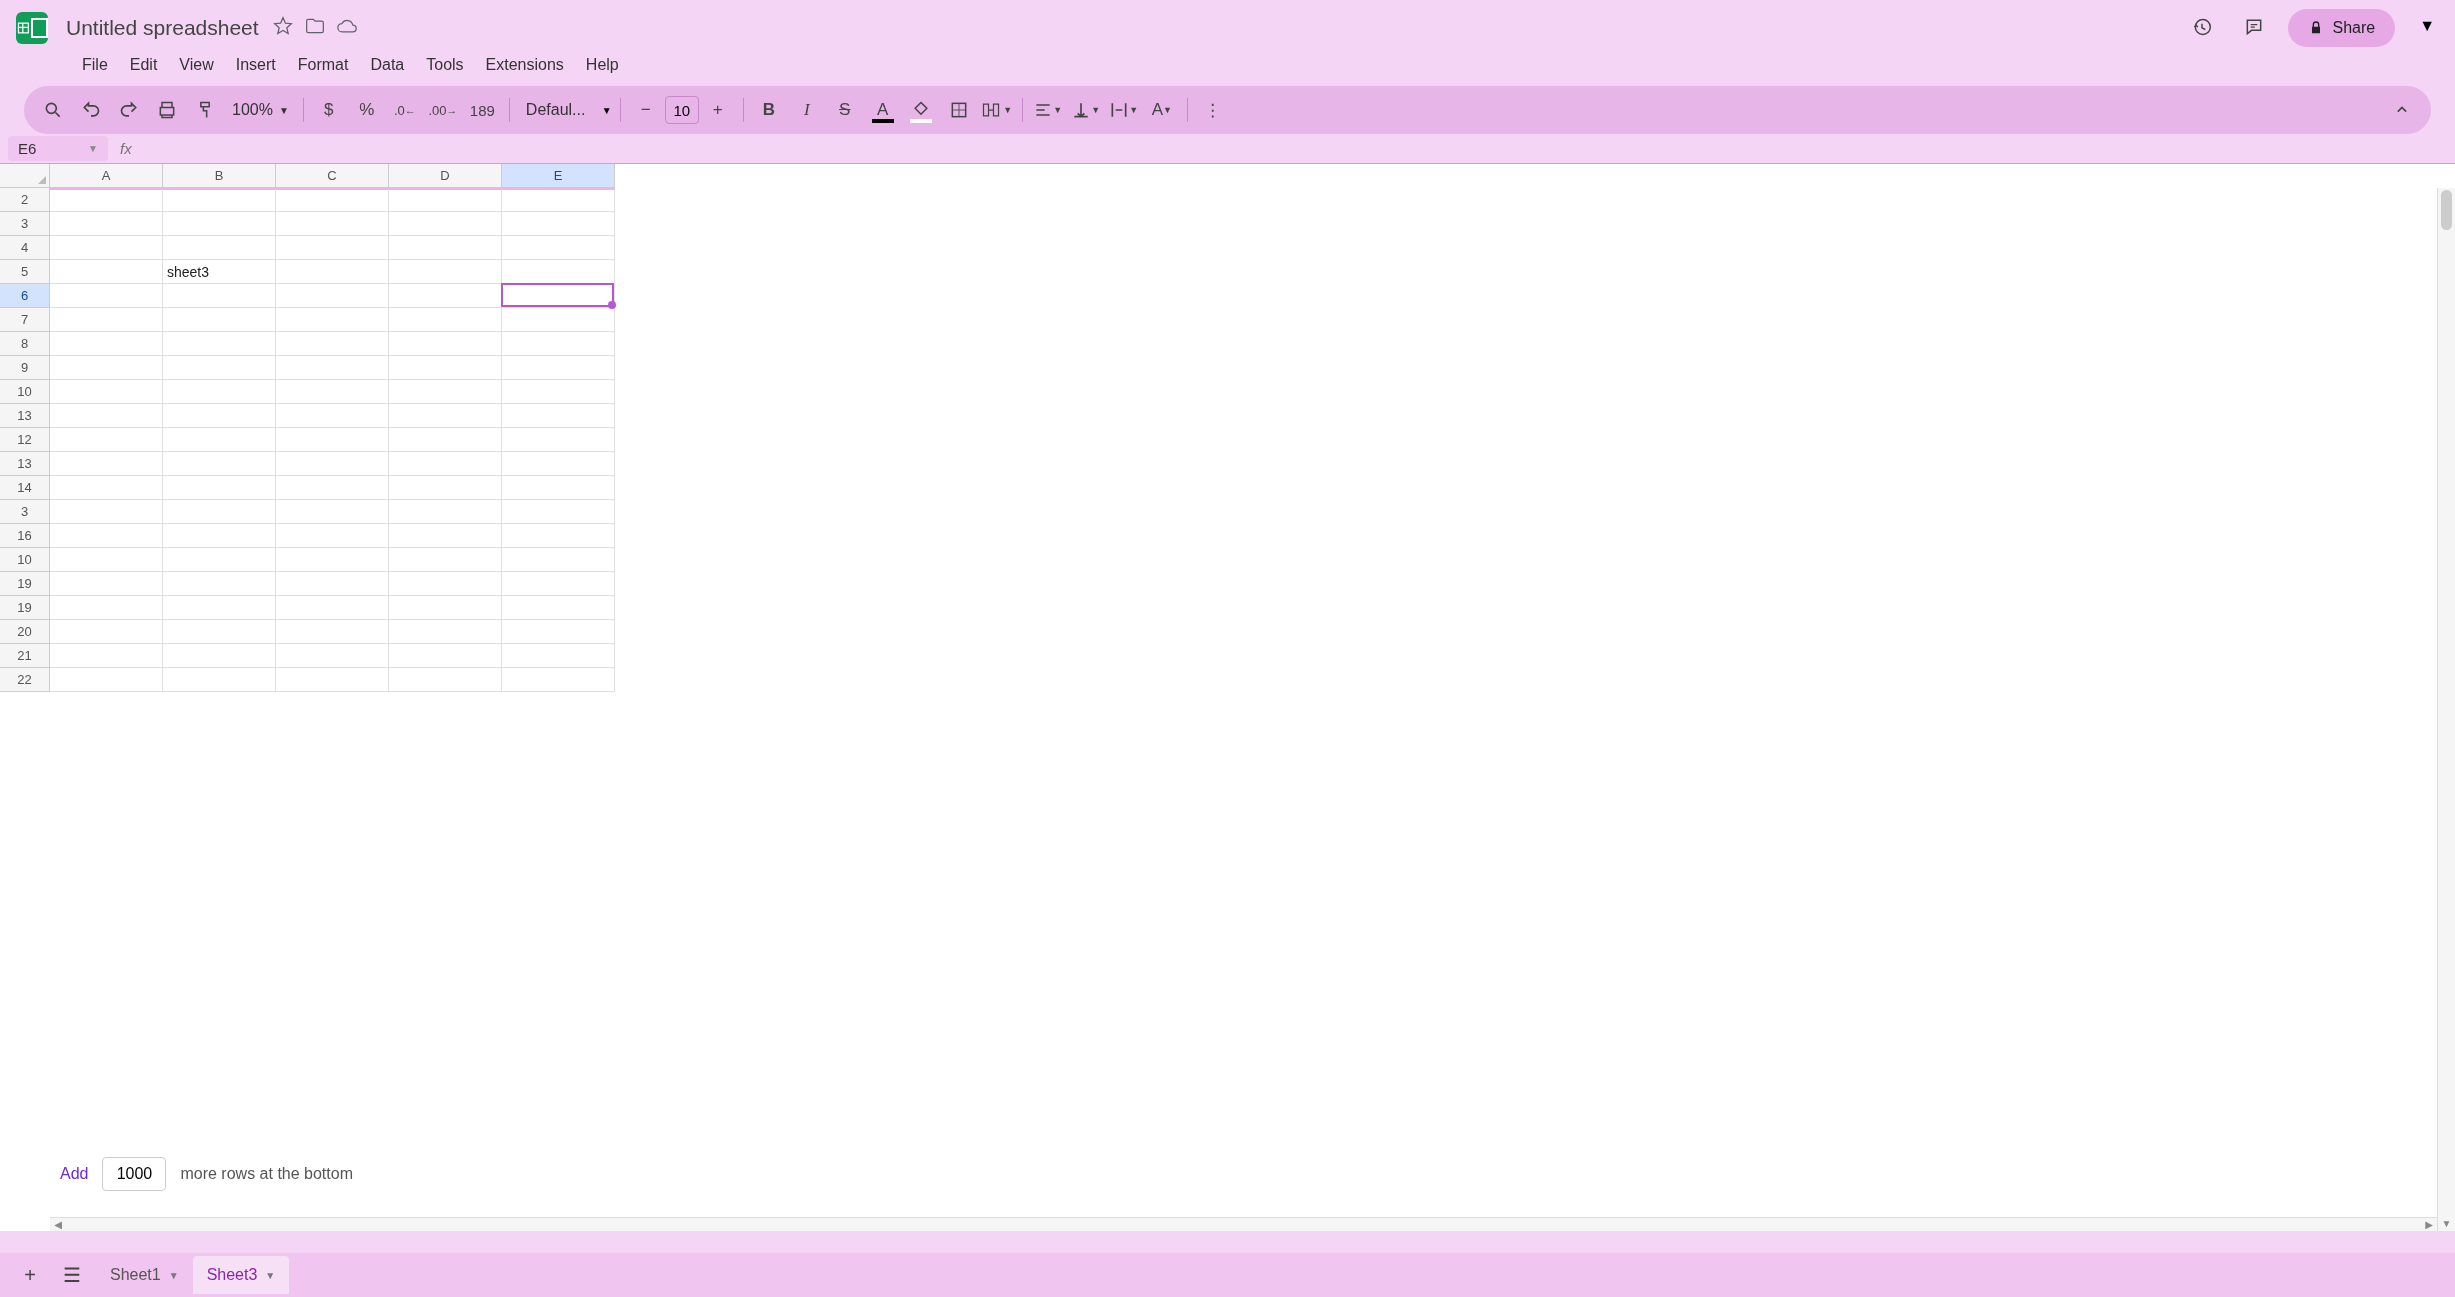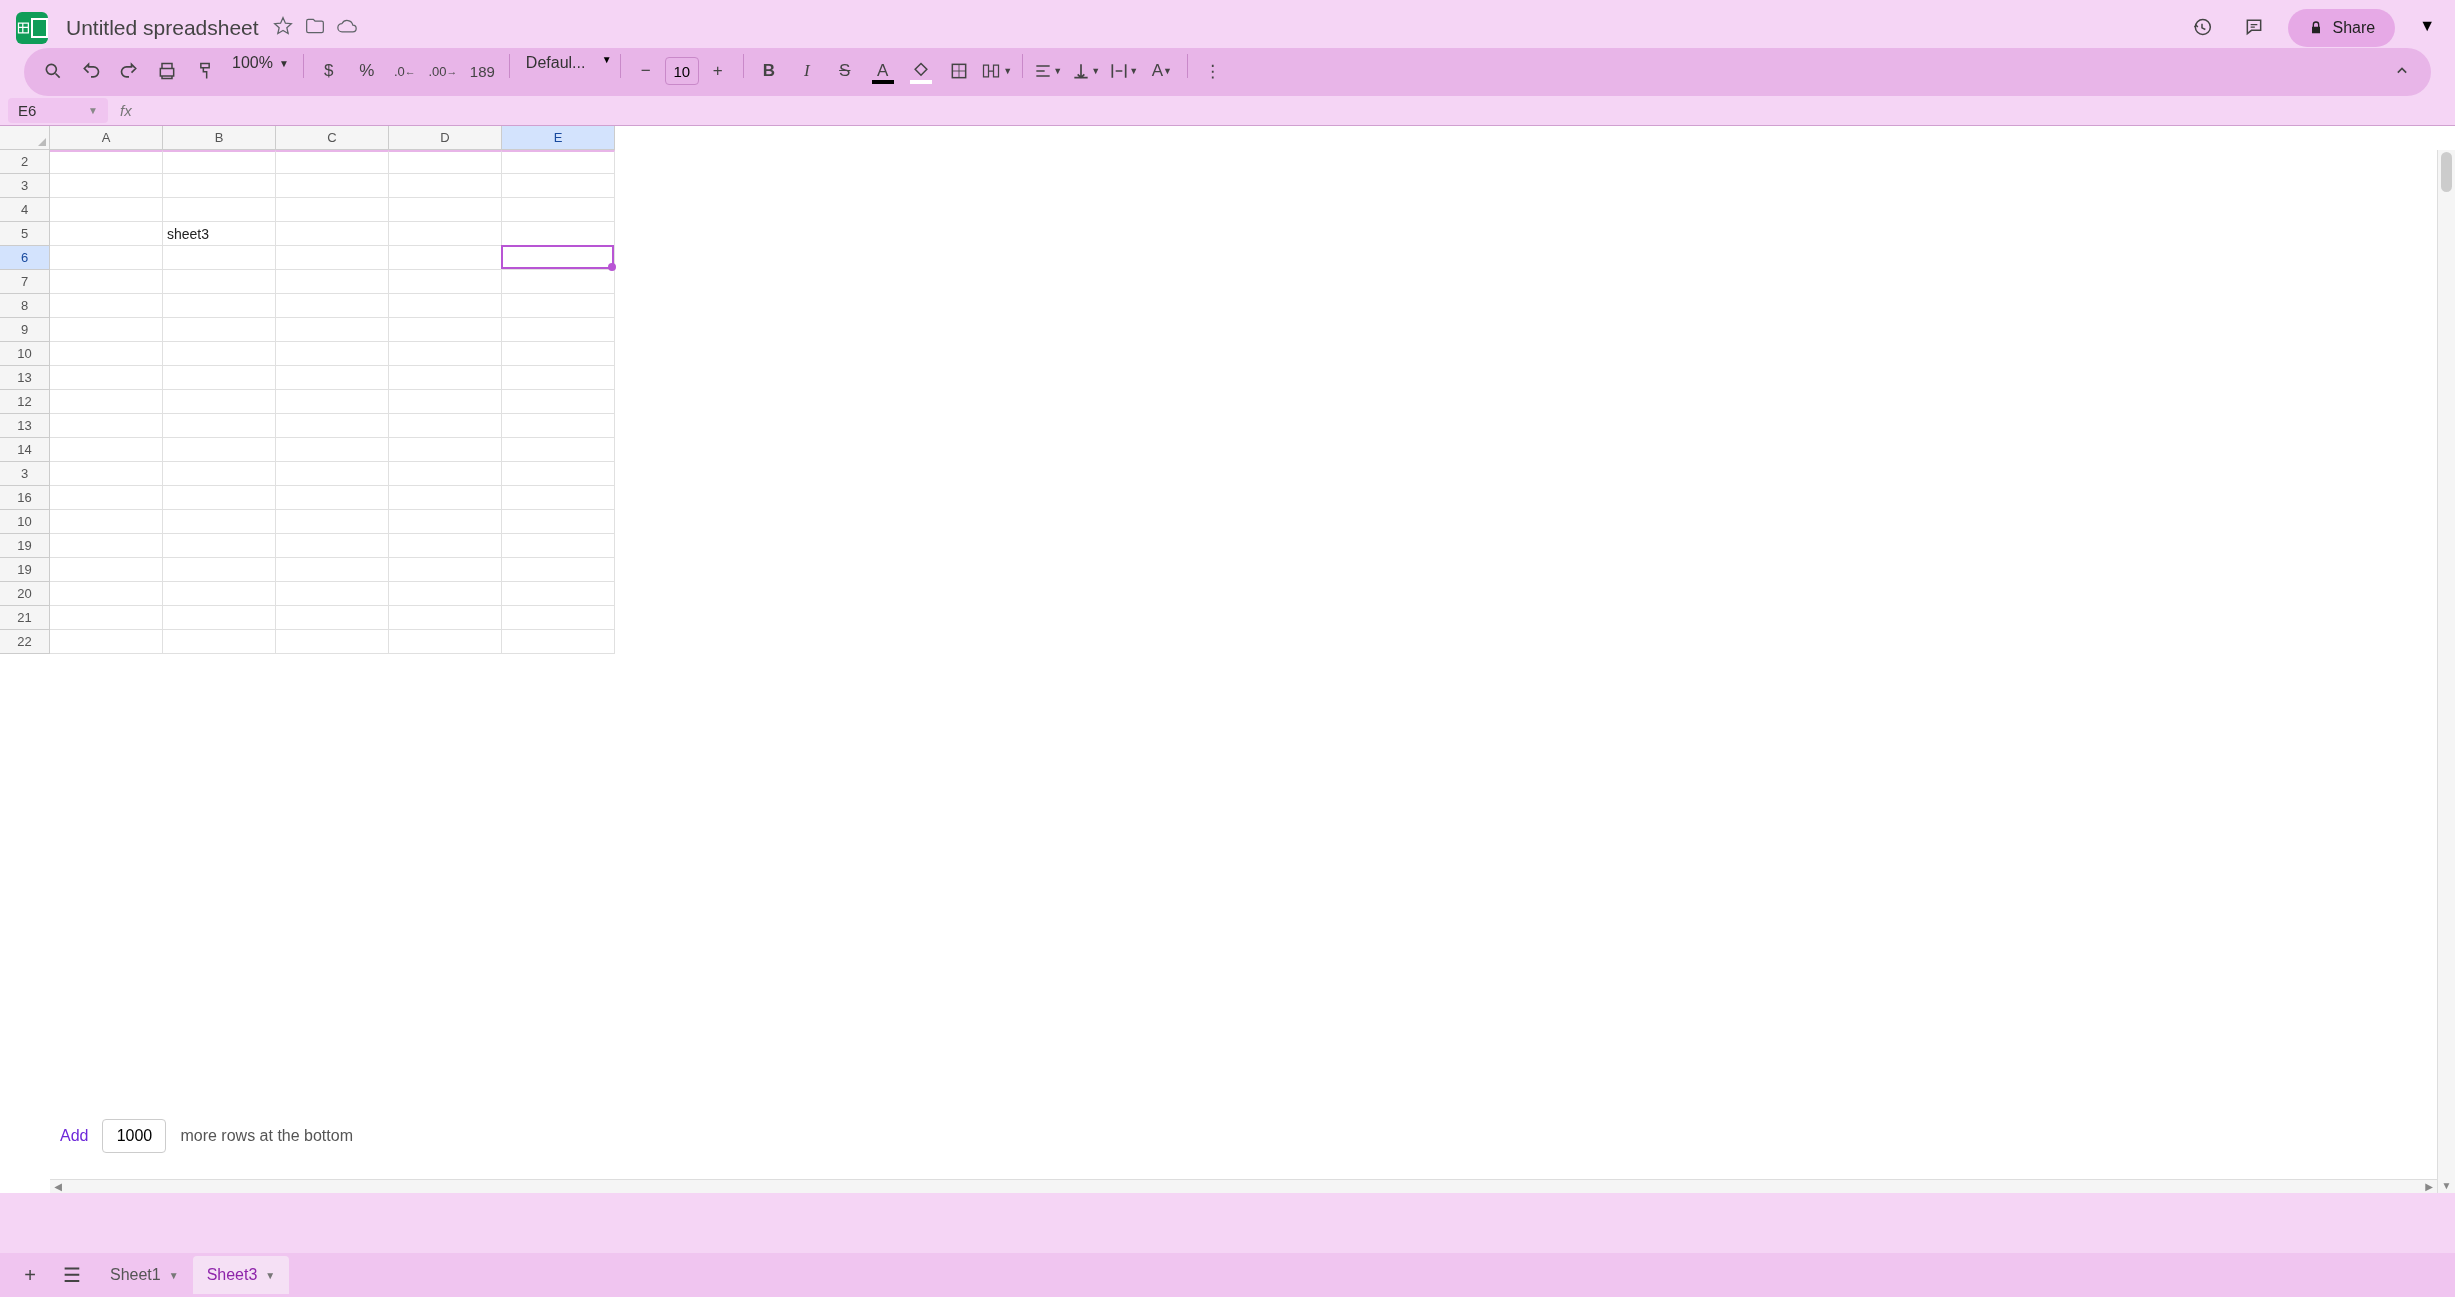--- a/index.html
+++ b/index.html
@@ -18,21 +18,21 @@
 .header-right { margin-left: auto; display: flex; align-items: flex-start; gap: 16px; }
 .icon-btn { width: 36px; height: 36px; display: flex; align-items: center; justify-content: center; cursor: pointer; border-radius: 50%; color: #444; }
 .share-btn { background: #e6a9e6; border-radius: 24px; padding: 10px 20px; display: flex; align-items: center; gap: 8px; font-size: 16px; font-weight: 500; color: #222; cursor: pointer; }
 .share-dd { padding: 8px; cursor: pointer; }
 
 
 .menu-bar { display: flex; gap: 2px; padding: 4px 60px 8px 60px; }
 .menu-item { padding: 4px 10px; font-size: 16px; color: #333; cursor: pointer; border-radius: 4px; }
 
 
-.toolbar { background: #e8b5e8; margin: 0 12px; border-radius: 28px; padding: 6px 12px; display: flex; align-items: flex-start; gap: 4px; height: 48px; }
+.toolbar { background: #e8b5e8; margin: 0 12px; border-radius: 28px; padding: 6px 12px; display: flex; align-items: center; gap: 4px; height: 48px; }
 .tb-btn { width: 34px; height: 34px; display: flex; align-items: center; justify-content: center; cursor: pointer; border-radius: 6px; color: #444; font-size: 17px; }
 .tb-sep { width: 1px; height: 24px; background: #c989c9; margin: 0 4px; }
 .zoom { display: flex; align-items: center; gap: 6px; padding: 0 6px; font-size: 16px; color: #333; cursor: pointer; }
 .font-sel { display: flex; align-items: center; padding: 0 8px; font-size: 16px; color: #333; cursor: pointer; min-width: 80px; max-width: 80px; overflow: hidden; white-space: nowrap; }
 .font-size-box { display: flex; align-items: center; gap: 2px; }
 .fsize-input { width: 34px; height: 28px; border: 1px solid #c989c9; background: #e8b5e8; text-align: center; font-size: 15px; border-radius: 4px; }
 .text-color-btn { position: relative; }
 .color-underline { position: absolute; bottom: 4px; left: 6px; right: 6px; height: 4px; background: #000; }
 .fill-underline { position: absolute; bottom: 4px; left: 6px; right: 6px; height: 4px; background: #fff; }
 .tb-right { margin-left: auto; }
@@ -119,20 +119,31 @@
           </svg>
         </div>
       <div class="share-btn">
         <svg class="svg-sm" viewBox="0 0 24 24">
             <path d="M7 10V7a5 5 0 0110 0v3h1v10H6V10h1zm2 0h6V7a3 3 0 00-6 0v3z"></path>
           </svg>
         <span>Share</span>
       </div>
       <div class="share-dd">▼</div>
     </div>
+  </div>
+  <div class="menu-bar">
+    <div class="menu-item">File</div>
+    <div class="menu-item">Edit</div>
+    <div class="menu-item">View</div>
+    <div class="menu-item">Insert</div>
+    <div class="menu-item">Format</div>
+    <div class="menu-item">Data</div>
+    <div class="menu-item">Tools</div>
+    <div class="menu-item">Extensions</div>
+    <div class="menu-item">Help</div>
   </div>
 
   <div class="toolbar">
     <div class="tb-btn">
         <svg viewBox="0 0 24 24">
           <circle cx="10" cy="10" r="6" fill="none" stroke="#444" stroke-width="2"></circle>
           <path d="M15 15l5 5" stroke="#444" stroke-width="2"></path>
         </svg>
       </div>
     <div class="tb-btn">

